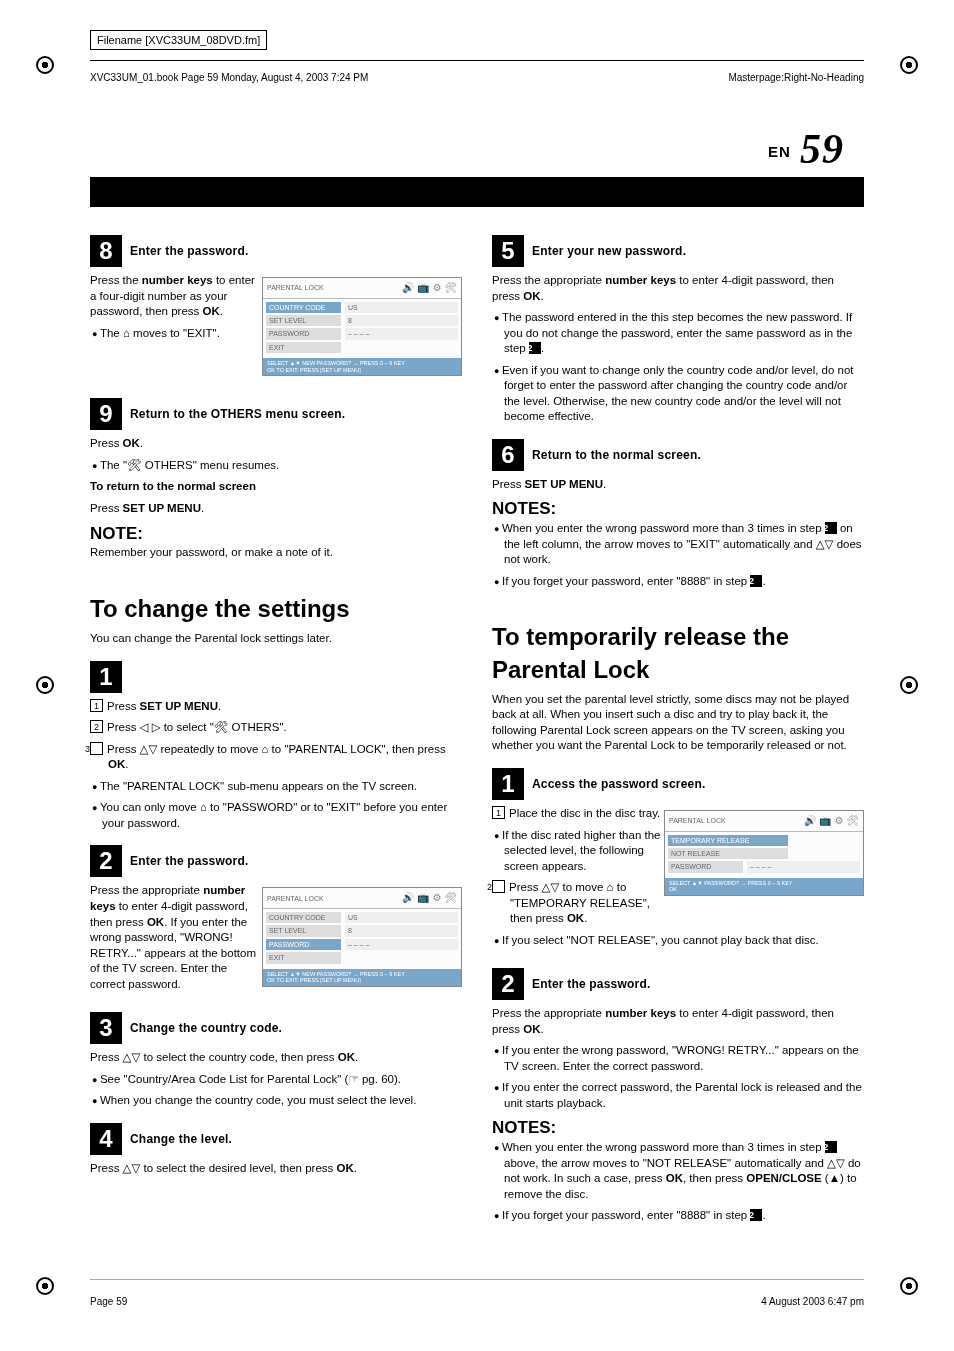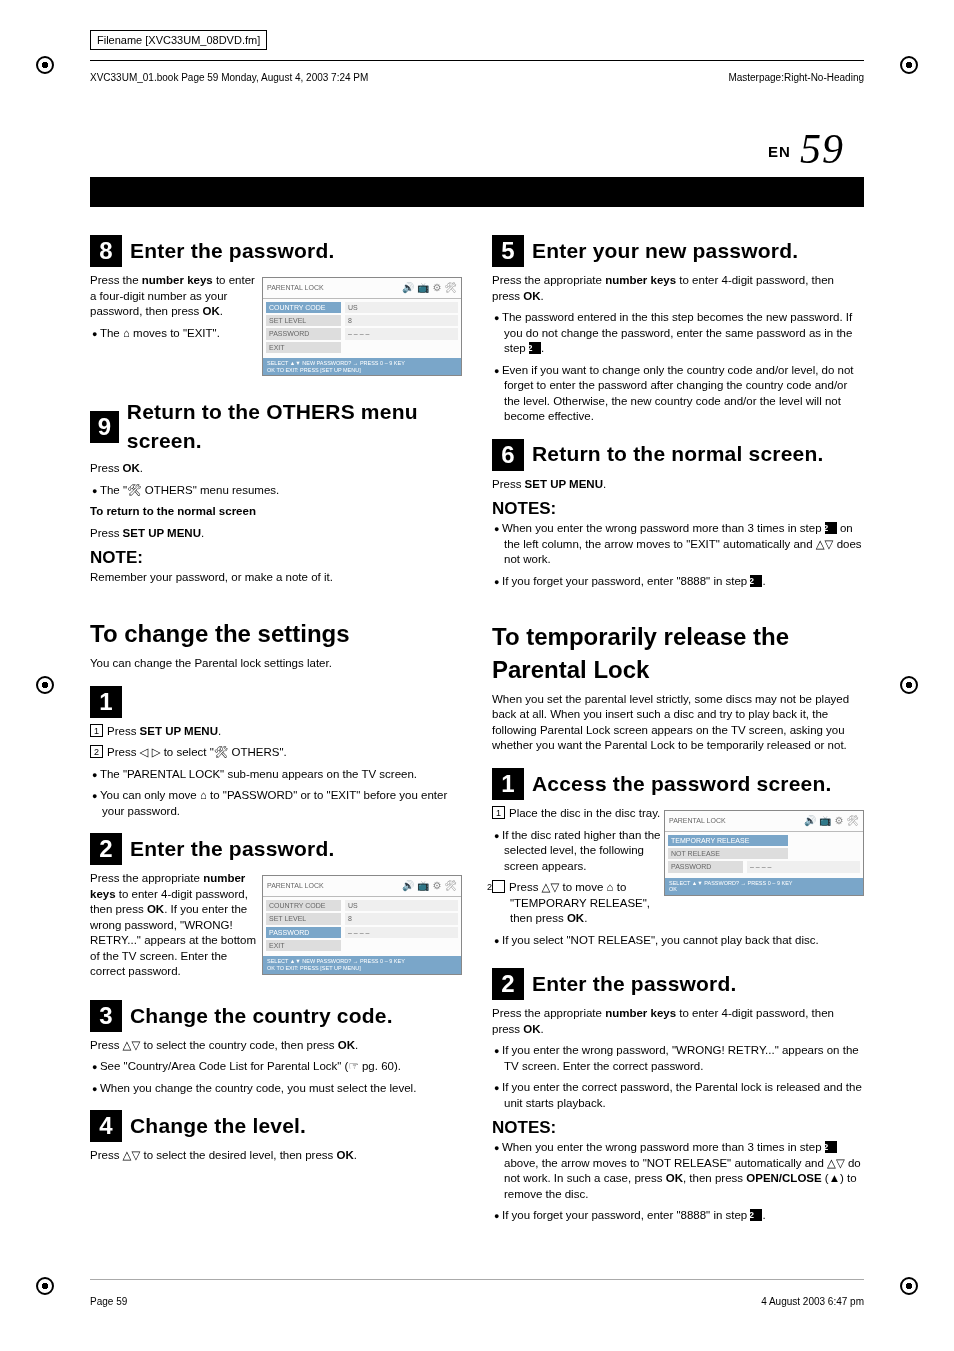--- a/index.html
+++ b/index.html
@@ -31,21 +31,21 @@
     text-align: right;
     font-size: 15px;
     font-weight: bold;
     padding: 40px 20px 4px;
     letter-spacing: 1px;
   }
   .page-num-big {
     font-family: "Times New Roman", serif;
     font-style: italic;
     font-size: 42px;
-    font-weight: normal;
+    font-weight: bold;
     vertical-align: -6px;
     margin-left: 4px;
   }
   .thick-rule { border-top: 30px solid #000; height: 0; margin-bottom: 14px; }
 
   .columns {
     display: flex;
     gap: 30px;
   }
   .col { flex: 1; font-size: 11.5px; line-height: 1.35; }
@@ -61,21 +61,21 @@
     font-weight: bold;
     text-align: center;
     line-height: 28px;
     vertical-align: middle;
     margin-right: 8px;
     font-family: Arial, sans-serif;
   }
   .stepnum.big { width: 32px; height: 32px; font-size: 24px; line-height: 32px; }
   .step-heading {
     display: inline-block;
-    font-size: 21px;
+    font-size: 12px;
     font-weight: bold;
     vertical-align: middle;
     font-family: "Arial Narrow", Arial, sans-serif;
     letter-spacing: 0.2px;
   }
   .step-row { margin: 14px 0 6px; display:flex; align-items:center;}
 
   .section-heading {
     font-family: "Arial Narrow", Arial, sans-serif;
     font-size: 24px;
@@ -251,20 +251,21 @@
     <p>Remember your password, or make a note of it.</p>
 
     <div class="section-heading">To change the settings</div>
     <p>You can change the Parental lock settings later.</p>
 
     <div class="step-row">
       <span class="stepnum big">1</span>
     </div>
     <p><span class="pnum">1</span><span>Press </span><span class="bold">SET UP MENU</span><span>.</span></p>
     <p><span class="pnum">2</span><span>Press ◁ ▷ to select "🛠 OTHERS".</span></p>
+    <p style="padding-left:18px;text-indent:-18px;"><span class="pnum">3</span><span>Press △▽ repeatedly to move ⌂ to "PARENTAL LOCK", then press </span><span class="bold">OK</span><span>.</span></p>
     <p class="bullet">The "PARENTAL LOCK" sub-menu appears on the TV screen.</p>
     <p class="bullet">You can only move ⌂ to "PASSWORD" or to "EXIT" before you enter your password.</p>
 
     <div class="clearfix">
       <div class="step-row">
         <span class="stepnum big">2</span>
         <span class="step-heading">Enter the password.</span>
       </div>
       <div class="tv-screen">
         <div class="tv-header">

